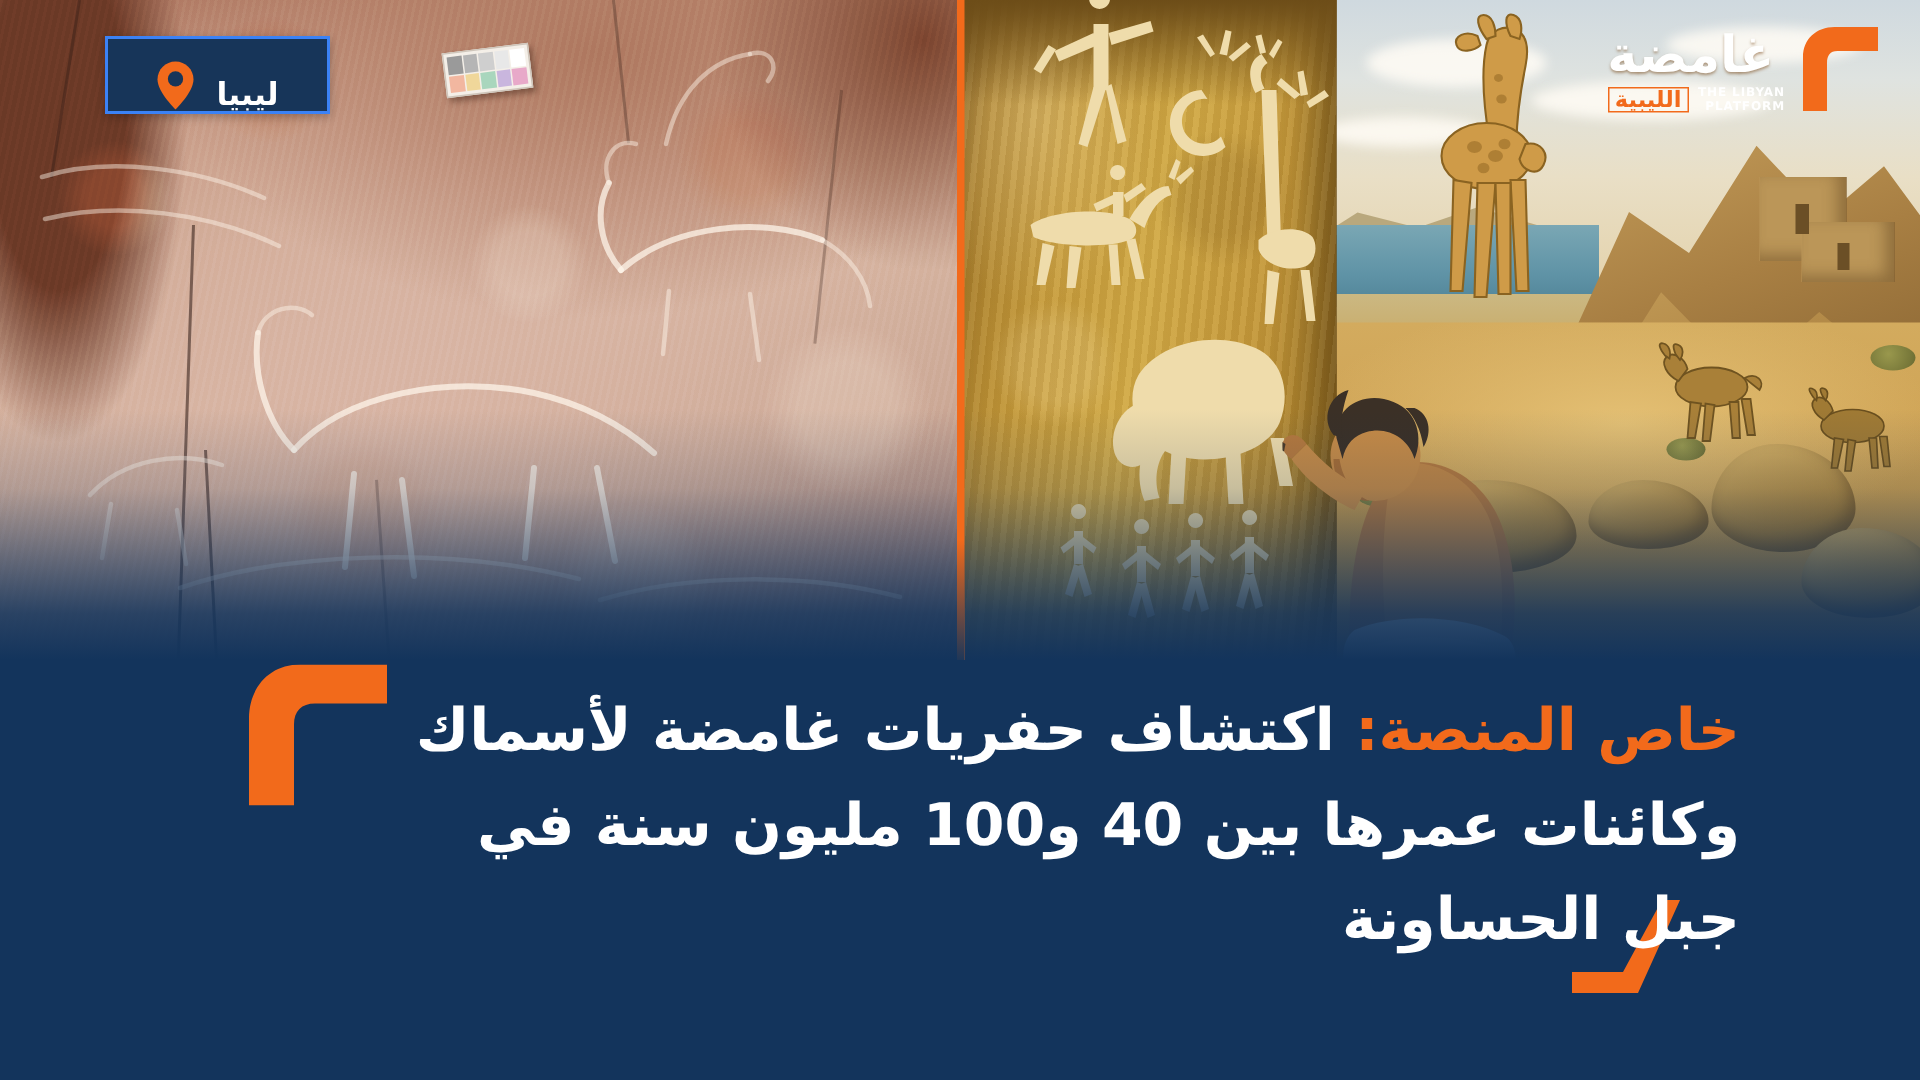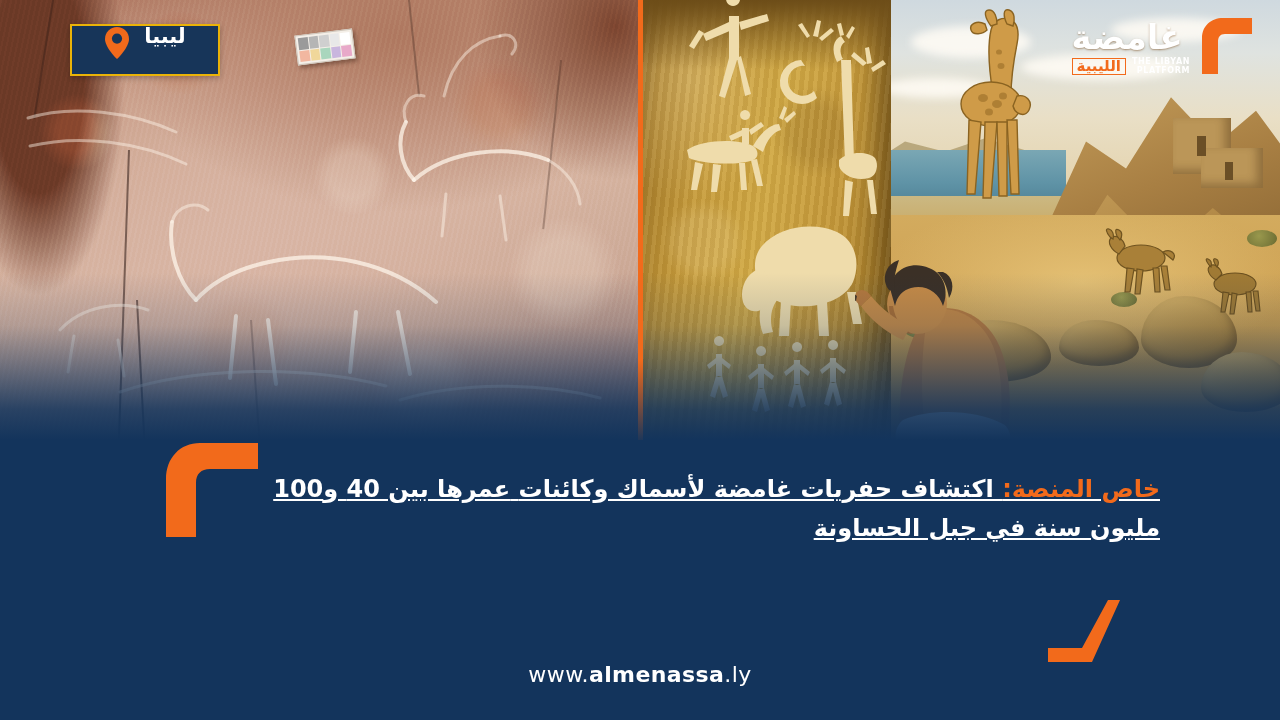--- a/index.html
+++ b/index.html
@@ -194,22 +194,22 @@
   .divider::after{
     content:""; position:absolute; left:0; bottom:0; width:5px; height:80px;
     background:linear-gradient(180deg, rgba(242,106,27,0) 0%, rgba(19,52,92,.95) 100%);
   }
 
   
   .loc-badge {
     position:absolute; left:70px; top:24px;
     width:150px; height:52px;
     background:#173559;
-    border:2px solid #eab308;
-    display:flex; align-items:flex-start; justify-content:center;
+    border:2px solid #3b82f6;
+    display:flex; align-items:flex-end; justify-content:center;
     gap:14px;
     z-index:10;
     box-shadow:0 2px 6px rgba(0,0,0,.25);
   }
   .loc-label {
     color:#ffffff; font-size:21px; font-weight:bold;
     font-family:"DejaVu Sans", sans-serif;
     line-height:1;
   }
   .pin { width:26px; height:34px; flex:0 0 auto; }
@@ -243,31 +243,30 @@
     position:absolute; left:166px; top:443px;
     width:92px; height:94px; z-index:8;
   }
   .quote-close {
     position:absolute; left:1048px; top:600px;
     width:72px; height:62px; z-index:8;
   }
 
   .headline {
     position:absolute;
-    right:120px; left:250px; top:470px;
+    right:120px; left:250px; top:456px;
     text-align:right;
     direction:rtl;
     z-index:9;
     font-family:"DejaVu Sans", sans-serif;
     font-weight:bold;
-    font-size:24px;
+    font-size:39px;
     line-height:1.62;
     color:#ffffff;
     letter-spacing:0px;
-    text-decoration:underline;
   }
   .headline .kicker { color:#f26a1b; }
 
   
   .site-url {
     position:absolute; left:0; right:0; top:662px;
     text-align:center;
     direction:ltr;
     color:#ffffff;
     font-size:22px;
@@ -572,17 +571,14 @@
 
   <div class="headline">
     <span class="kicker">خاص المنصة:</span><span> اكتشاف حفريات غامضة لأسماك وكائنات</span>
     <span>عمرها بين 40 و100 مليون سنة في جبل الحساونة</span>
   </div>
 
   <svg class="quote-close" viewBox="0 0 72 62">
     <path d="M60 0 L72 0 L44 62 L0 62 L0 48 L34 48 Z" fill="#f26a1b"></path>
   </svg>
 
-  <div class="site-url">
-    <span>www.</span><span class="b">almenassa</span><span>.ly</span>
-  </div>
 
 </div>
 
 </body></html>

